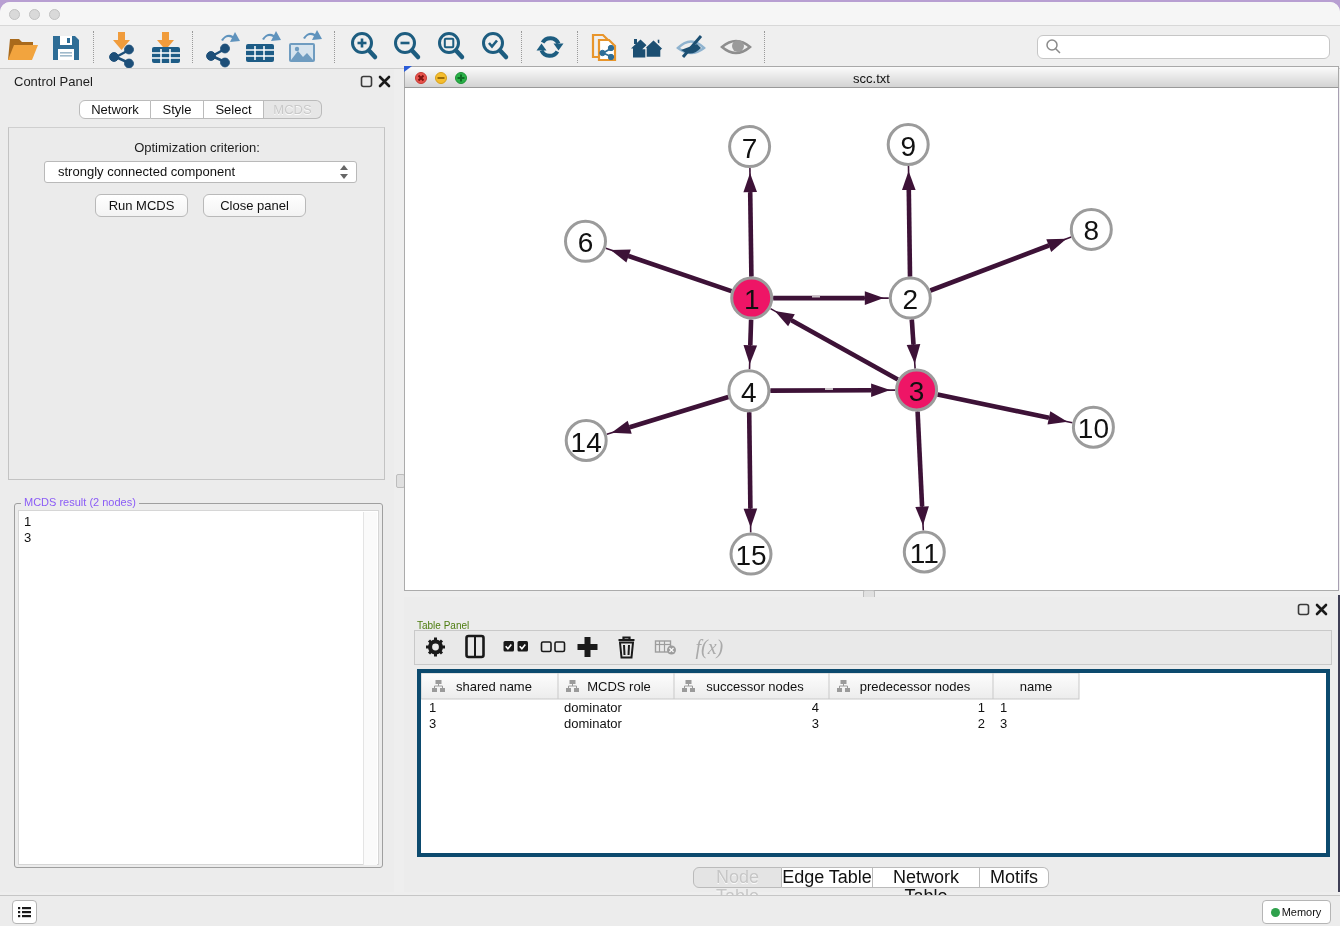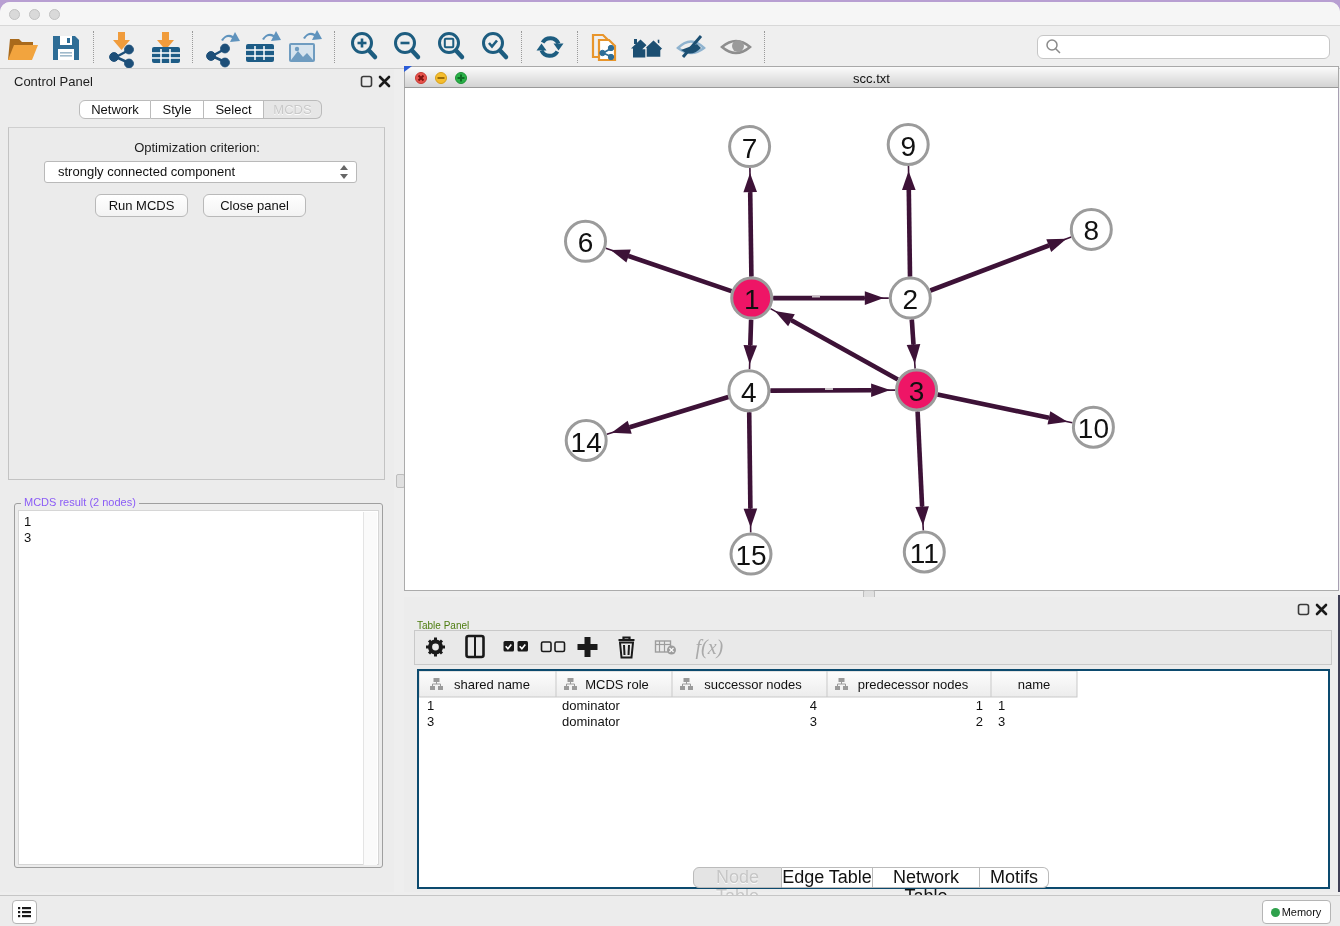--- a/index.html
+++ b/index.html
@@ -43,22 +43,22 @@
  background:linear-gradient(#fbfbfb,#d3d3d3);border:1px solid #a9a9a9;border-bottom:1px solid #999;box-sizing:border-box;padding-left:20px;}
 #netname{position:absolute;top:4px;left:0;width:100%;text-align:center;font-size:13px;color:#111;}
 .tl2{position:absolute;top:5px;width:12px;height:12px;border-radius:50%;box-sizing:border-box;}
 #netcanvas{position:absolute;left:0;top:22px;width:935px;height:503px;background:#fff;
  border-left:1px solid #ababab;border-right:1px solid #a79fb2;border-bottom:1px solid #ababab;box-sizing:border-box;}
 
 #tpanel{position:absolute;left:404px;top:595px;width:936px;height:295px;background:#ececec;}
 #tphead{position:absolute;left:13px;top:23px;font-size:10px;color:#4d7c0f;}
 #ttoolbar{position:absolute;left:10px;top:33px;width:918px;height:35px;box-sizing:border-box;
  background:#e9e9e9;border:1px solid #c9c9c9;}
-#twhite{position:absolute;left:13px;top:72px;width:913px;height:220px;background:#fff;
- border:2px solid #0c4a6e;box-sizing:border-box;}
+#twhite{position:absolute;left:13px;top:72px;width:913px;height:188px;background:#fff;
+ border:4px solid #0c4a6e;box-sizing:border-box;}
 .btab{position:absolute;top:270px;height:21px;box-sizing:border-box;background:#fff;
  border:1px solid #bbb;border-left:none;font-size:18px;color:#111;text-align:center;line-height:19px;}
 #rightstrip{position:absolute;left:1338px;top:593px;width:2px;height:297px;background:#3e3e55;}
 
 #statusbar{position:absolute;left:0;top:893px;width:1340px;height:33px;background:#ececec;border-top:1px solid #c6c6c6;}
 #listbtn{position:absolute;left:12px;top:4px;width:25px;height:24px;box-sizing:border-box;
  background:#fff;border:1px solid #b5b5b5;border-radius:4px;}
 #membtn{position:absolute;left:1262px;top:4px;width:69px;height:24px;box-sizing:border-box;
  background:#fff;border:1px solid #b5b5b5;border-radius:4px;font-size:11px;color:#111;
  text-align:center;line-height:22px;padding-left:10px;}

